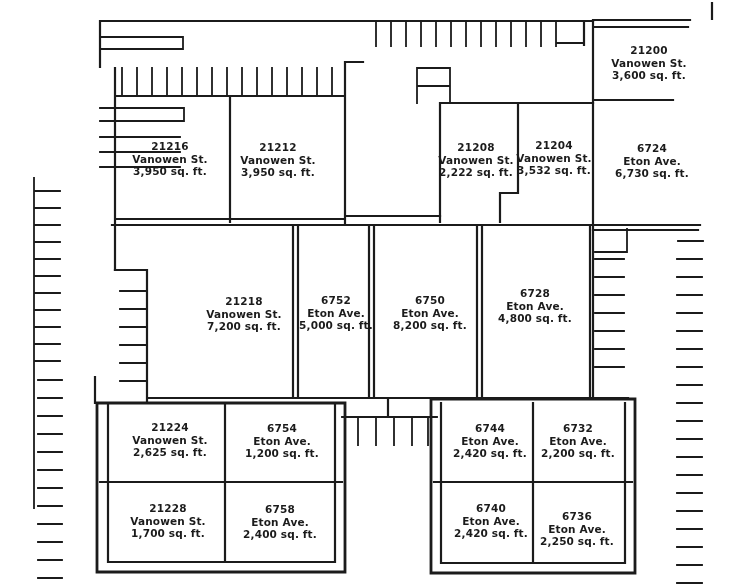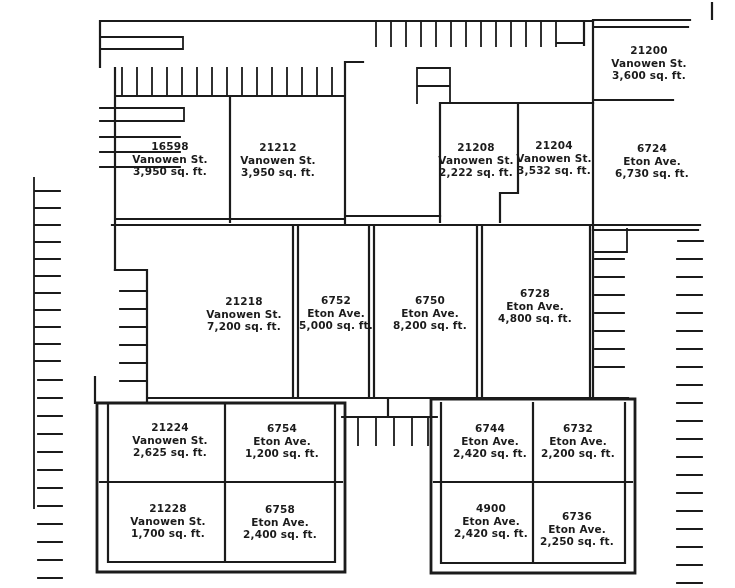--- a/index.html
+++ b/index.html
@@ -75,21 +75,21 @@
       <path d="M108,403 V562 M108,562 H335 M335,403 V562 M225,403 V562 M100,482 H342"></path>
     </g>
 
     <g>
       <path class="heavy" d="M431,399 H635 V573 H431 Z"></path>
       <path d="M441,403 V563 M625,403 V563 M441,563 H625 M533,403 V563 M434,482 H632"></path>
     </g>
   </svg>
 
   <div class="unit" style="left:170px;top:159px">
-    <span>16598</span>
+    <span>21216</span>
     <span>Vanowen St.</span>
     <span>3,950 sq. ft.</span>
   </div>
   <div class="unit" style="left:278px;top:160px">
     <span>21212</span>
     <span>Vanowen St.</span>
     <span>3,950 sq. ft.</span>
   </div>
   <div class="unit" style="left:476px;top:160px">
     <span>21208</span>
@@ -155,21 +155,21 @@
     <span>6744</span>
     <span>Eton Ave.</span>
     <span>2,420 sq. ft.</span>
   </div>
   <div class="unit" style="left:578px;top:441px">
     <span>6732</span>
     <span>Eton Ave.</span>
     <span>2,200 sq. ft.</span>
   </div>
   <div class="unit" style="left:491px;top:521px">
-    <span>4900</span>
+    <span>6740</span>
     <span>Eton Ave.</span>
     <span>2,420 sq. ft.</span>
   </div>
   <div class="unit" style="left:577px;top:529px">
     <span>6736</span>
     <span>Eton Ave.</span>
     <span>2,250 sq. ft.</span>
   </div>
 
 </div>

